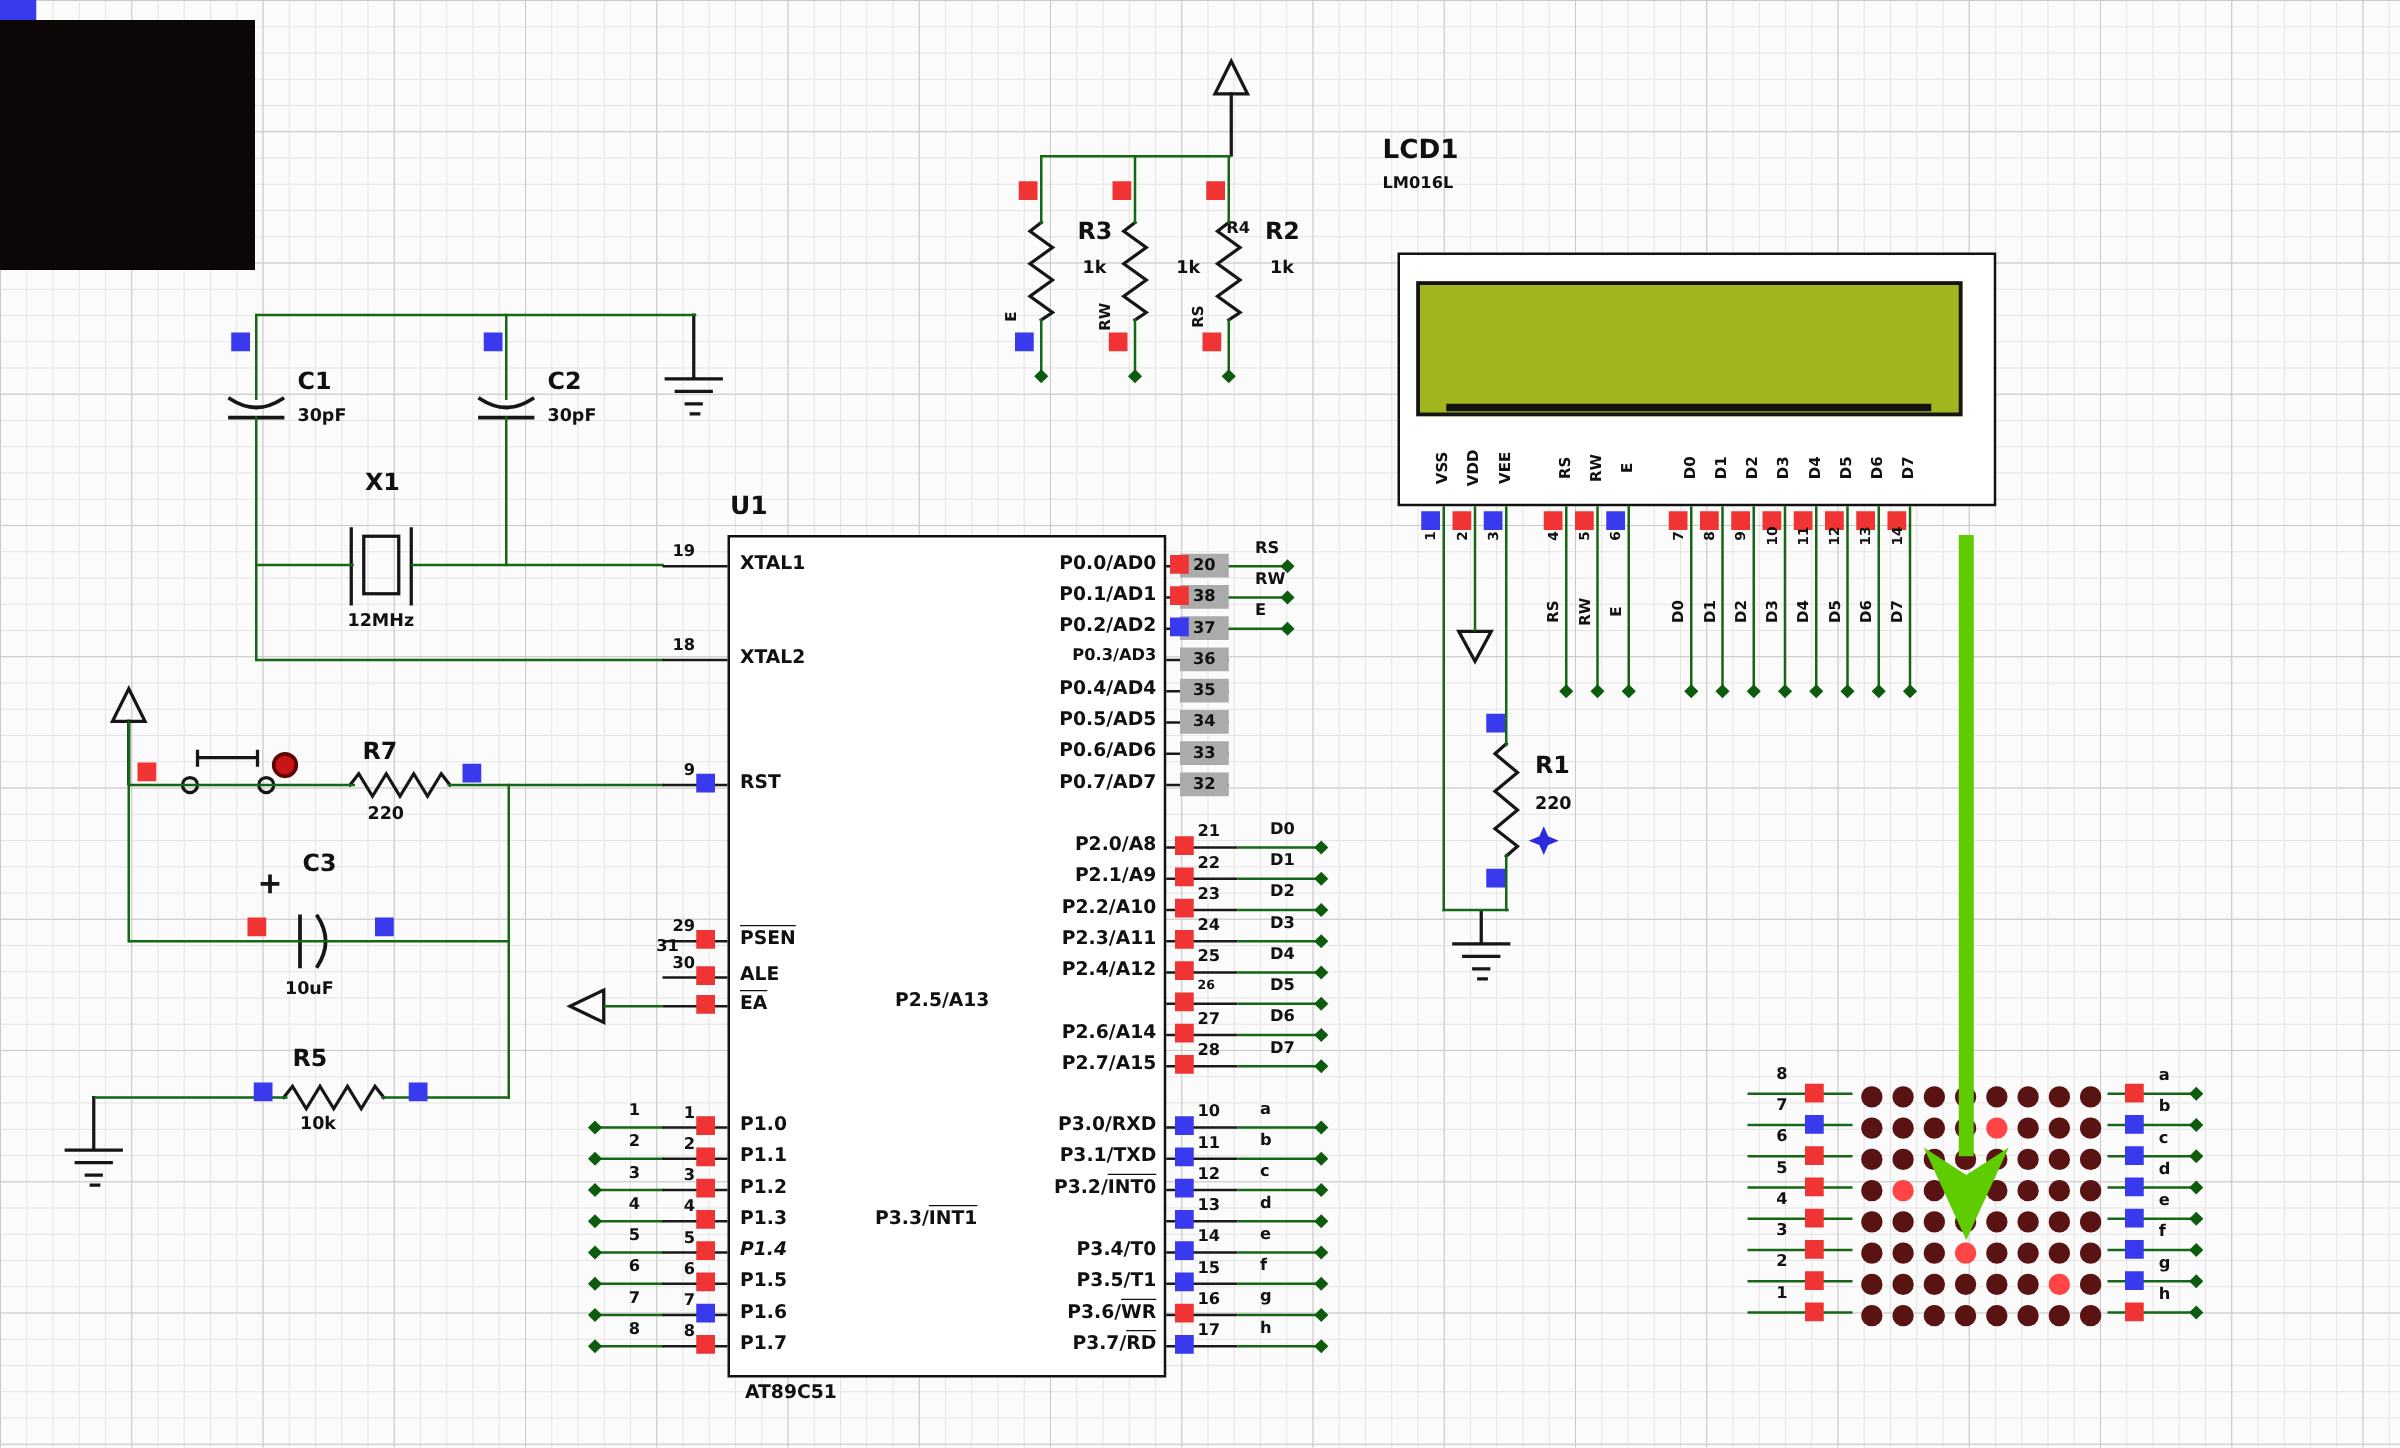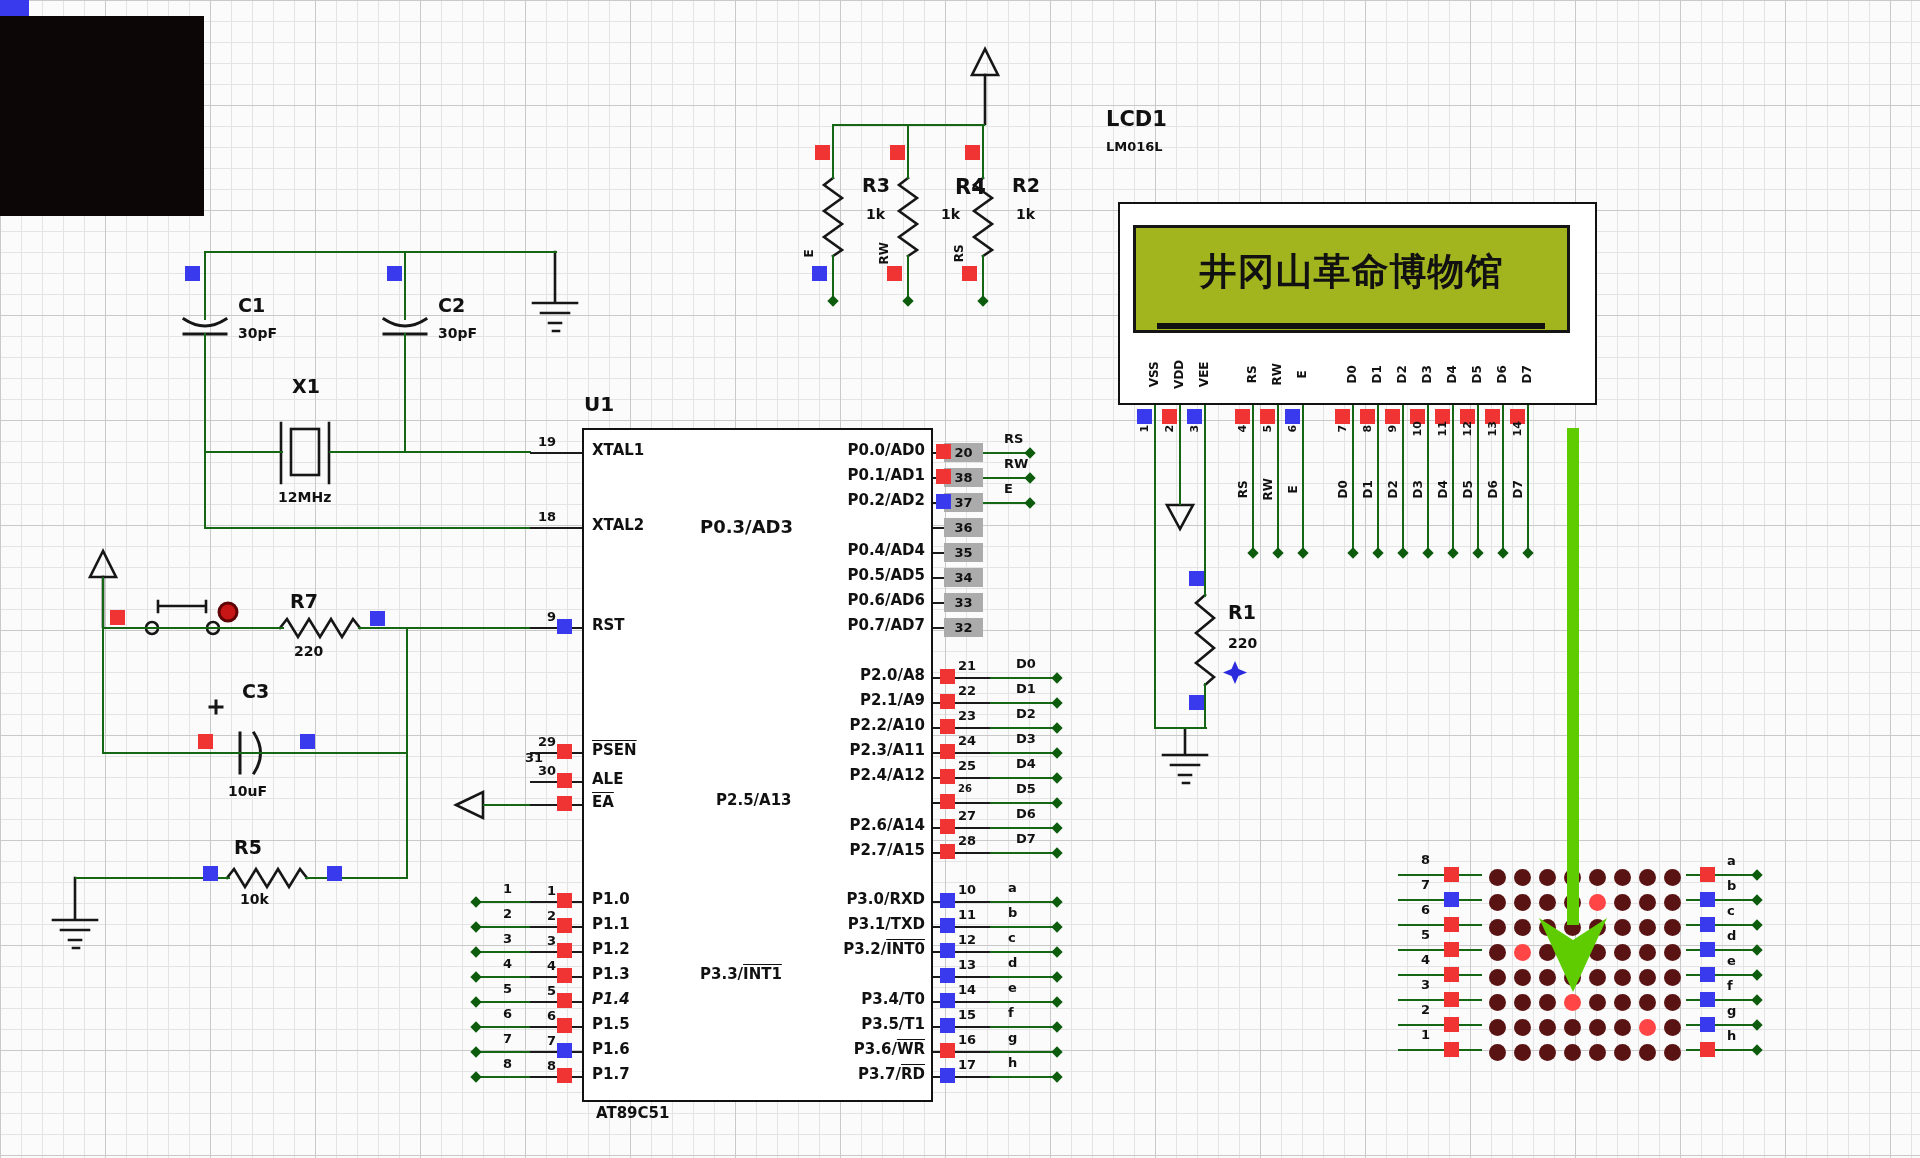--- a/index.html
+++ b/index.html
@@ -60,38 +60,37 @@
   </svg>
 
   <div style="position:absolute;left:582px;top:428px;width:347px;height:670px;border:2px solid #111;background:#fff"></div>
   <div class="t" style="left:584px;top:394px;font-size:20px">U1</div>
   <div class="t" style="left:596px;top:1106px;font-size:15px">AT89C51</div>
 
   <div class="t" style="left:1106px;top:108px;font-size:21px">LCD1</div>
   <div class="t" style="left:1106px;top:140px;font-size:13px">LM016L</div>
   <div style="position:absolute;left:1118px;top:202px;width:475px;height:199px;border:2px solid #111;background:#fff"></div>
   <div style="position:absolute;left:1133px;top:225px;width:431px;height:102px;background:#a3b51e;border:3px solid #151515"></div>
-  <div class="t" style="left:1139px;top:253px;width:425px;text-align:center;font-size:37px;letter-spacing:1px">井冈山革命博物馆</div>
   <div style="position:absolute;left:1157px;top:323px;width:388px;height:6px;background:#111"></div>
 
   <div class="t" style="left:238px;top:296px;font-size:19px">C1</div>
   <div class="t" style="left:238px;top:326px;font-size:14px">30pF</div>
   <div class="t" style="left:438px;top:296px;font-size:19px">C2</div>
   <div class="t" style="left:438px;top:326px;font-size:14px">30pF</div>
   <div class="t" style="left:292px;top:377px;font-size:19px">X1</div>
   <div class="t" style="left:278px;top:490px;font-size:14px">12MHz</div>
   <div class="t" style="left:290px;top:592px;font-size:19px">R7</div>
   <div class="t" style="left:294px;top:644px;font-size:14px">220</div>
   <div class="t" style="left:242px;top:682px;font-size:19px">C3</div>
   <div class="t" style="left:228px;top:784px;font-size:14px">10uF</div>
   <div class="t" style="left:234px;top:838px;font-size:19px">R5</div>
   <div class="t" style="left:240px;top:892px;font-size:14px">10k</div>
   <div class="t" style="left:862px;top:176px;font-size:19px">R3</div>
   <div class="t" style="left:866px;top:207px;font-size:14px">1k</div>
-  <div class="t" style="left:955px;top:176px;font-size:21px">R4</div>
+  <div class="t" style="left:981px;top:176px;font-size:13px">R4</div>
   <div class="t" style="left:941px;top:207px;font-size:14px">1k</div>
   <div class="t" style="left:1012px;top:176px;font-size:19px">R2</div>
   <div class="t" style="left:1016px;top:207px;font-size:14px">1k</div>
   <div class="t" style="left:1228px;top:603px;font-size:19px">R1</div>
   <div class="t" style="left:1228px;top:636px;font-size:14px">220</div>
 
   <svg width="1920" height="1158" style="z-index:9;pointer-events:none">
     <rect x="1567" y="428" width="12" height="497" fill="#5ecc00"></rect>
     <polygon points="1539,918 1573,940 1607,918 1573,992" fill="#5ecc00"></polygon>
   </svg>
@@ -235,21 +234,21 @@
     <div class="t" style="left: 700px; top: 468px; width: 225px; text-align: right; font-size: 15px;">P0.1/AD1</div>
     <div class="stub" style="left: 933px; top: 502px; width: 50px; height: 2px;"></div>
     <div class="t gbox" style="left: 944px; top: 493px; width: 39px; height: 19px; font-size: 13px; line-height: 19px;">37</div>
     <div class="sq blue" style="left: 936px; top: 494px;"></div>
     <div class="wire" style="left: 983px; top: 502px; width: 47px; height: 2px;"></div>
     <div class="dot" style="left: 1026px; top: 499px;"></div>
     <div class="t" style="left: 1004px; top: 482px; font-size: 13px;">E</div>
     <div class="t" style="left: 700px; top: 493px; width: 225px; text-align: right; font-size: 15px;">P0.2/AD2</div>
     <div class="stub" style="left: 933px; top: 527px; width: 50px; height: 2px;"></div>
     <div class="t gbox" style="left: 944px; top: 518px; width: 39px; height: 19px; font-size: 13px; line-height: 19px;">36</div>
-    <div class="t" style="left: 700px; top: 518px; width: 225px; text-align: left; font-size: 18px;">P0.3/AD3</div>
+    <div class="t" style="left: 700px; top: 518px; width: 225px; text-align: right; font-size: 13px;">P0.3/AD3</div>
     <div class="stub" style="left: 933px; top: 552px; width: 50px; height: 2px;"></div>
     <div class="t gbox" style="left: 944px; top: 543px; width: 39px; height: 19px; font-size: 13px; line-height: 19px;">35</div>
     <div class="t" style="left: 700px; top: 543px; width: 225px; text-align: right; font-size: 15px;">P0.4/AD4</div>
     <div class="stub" style="left: 933px; top: 577px; width: 50px; height: 2px;"></div>
     <div class="t gbox" style="left: 944px; top: 568px; width: 39px; height: 19px; font-size: 13px; line-height: 19px;">34</div>
     <div class="t" style="left: 700px; top: 568px; width: 225px; text-align: right; font-size: 15px;">P0.5/AD5</div>
     <div class="stub" style="left: 933px; top: 602px; width: 50px; height: 2px;"></div>
     <div class="t gbox" style="left: 944px; top: 593px; width: 39px; height: 19px; font-size: 13px; line-height: 19px;">33</div>
     <div class="t" style="left: 700px; top: 593px; width: 225px; text-align: right; font-size: 15px;">P0.6/AD6</div>
     <div class="stub" style="left: 933px; top: 627px; width: 50px; height: 2px;"></div>

